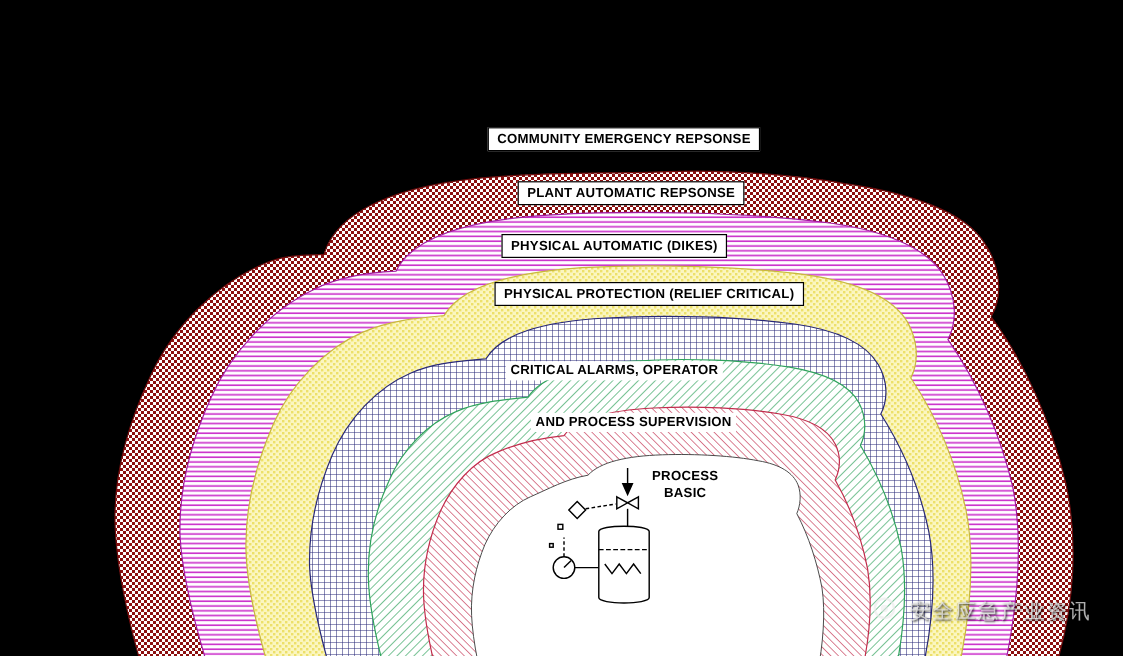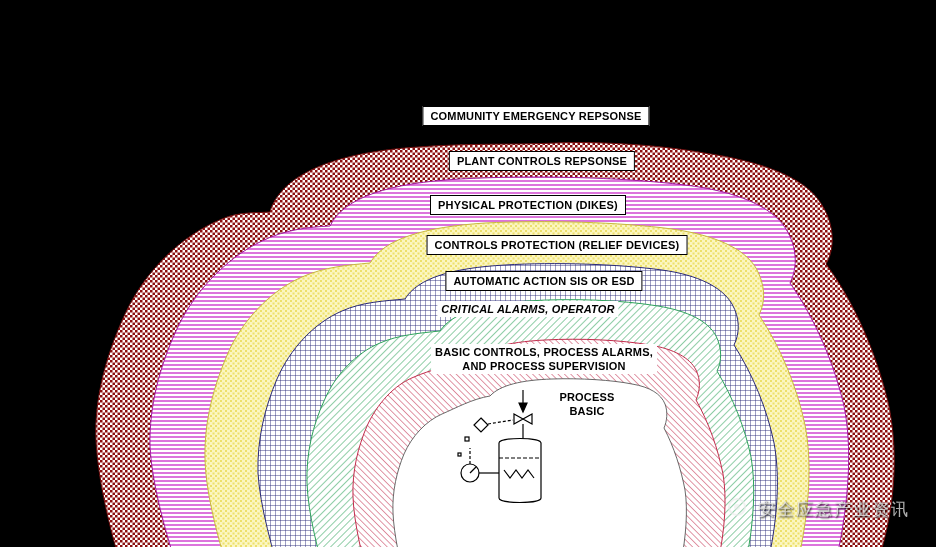--- a/index.html
+++ b/index.html
@@ -16,21 +16,20 @@
     transform:translateX(-50%);
     background:#fff;
     color:#000;
     font-size:11px;
     font-weight:bold;
     letter-spacing:0.2px;
     text-align:center;
     white-space:nowrap;
     line-height:14px;
     padding:2px 7px;
-    margin-left:16px;
   }
   .layer-label.boxed{border:1px solid #000;}
   .layer-label.plain{padding:1px 4px;}
   .layer-label.bare{background:transparent;}
   .layer-label span{display:block;}
   .watermark{
     position:absolute;
     right:26px;
     bottom:26px;
     display:flex;
@@ -207,41 +206,37 @@
       <path d="M504 470 L510 478 L516 470 L522 478 L528 470 L534 478"></path>
       <line x1="499" y1="458" x2="541" y2="458" stroke-dasharray="4 2"></line>
     </g>
   </svg>
 
   <div class="layer-label boxed" style="left:520px; top:106px;">
     <span>COMMUNITY EMERGENCY REPSONSE</span>
   </div>
 
   <div class="layer-label boxed" style="left:526px; top:151px;">
-    <span>PLANT CONTROLS REPSONSE</span>
+    <span>PLANT AUTOMATIC REPSONSE</span>
   </div>
 
   <div class="layer-label boxed" style="left:512px; top:195px;">
-    <span>PHYSICAL PROTECTION (DIKES)</span>
+    <span>PHYSICAL AUTOMATIC (DIKES)</span>
   </div>
 
   <div class="layer-label boxed" style="left:541px; top:235px;">
-    <span>CONTROLS PROTECTION (RELIEF DEVICES)</span>
-  </div>
-
-  <div class="layer-label boxed" style="left:528px; top:271px;">
-    <span>AUTOMATIC ACTION SIS OR ESD</span>
-  </div>
-
-  <div class="layer-label plain" style="left:512px; top:301px;font-style:italic;">
+    <span>PHYSICAL PROTECTION (RELIEF CRITICAL)</span>
+  </div>
+
+
+  <div class="layer-label plain" style="left:512px; top:301px;">
     <span>CRITICAL ALARMS, OPERATOR</span>
   </div>
 
   <div class="layer-label plain" style="left:528px; top:344px;">
-    <span>BASIC CONTROLS, PROCESS ALARMS,</span>
     <span>AND PROCESS SUPERVISION</span>
   </div>
 
   <div class="layer-label plain bare" style="left:571px; top:389px;text-align:center;">
     <span>PROCESS</span>
     <span>BASIC</span>
   </div>
 
   <div class="watermark">
     <span class="logo"></span>

